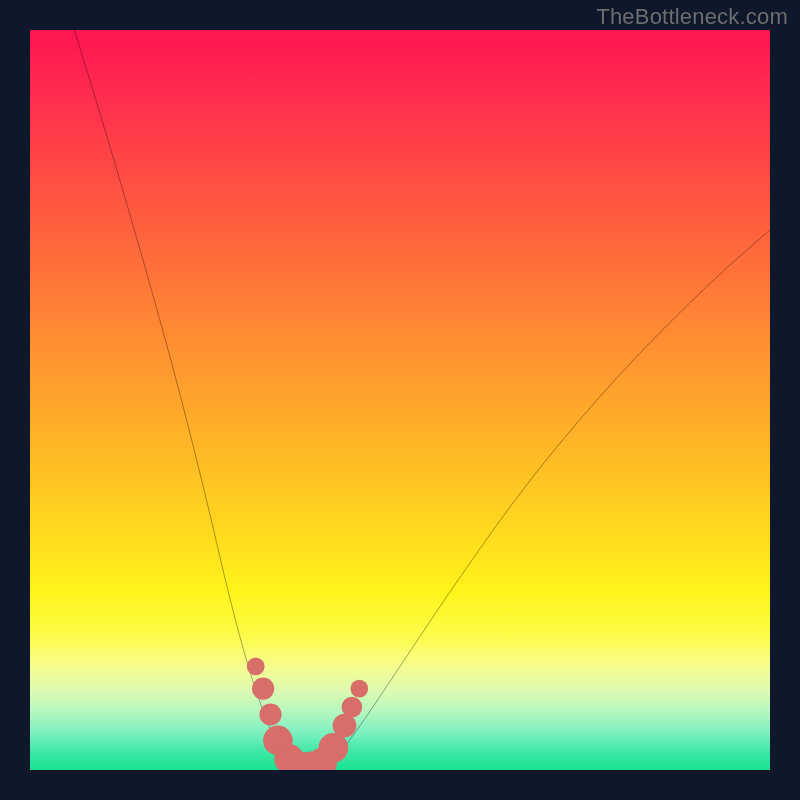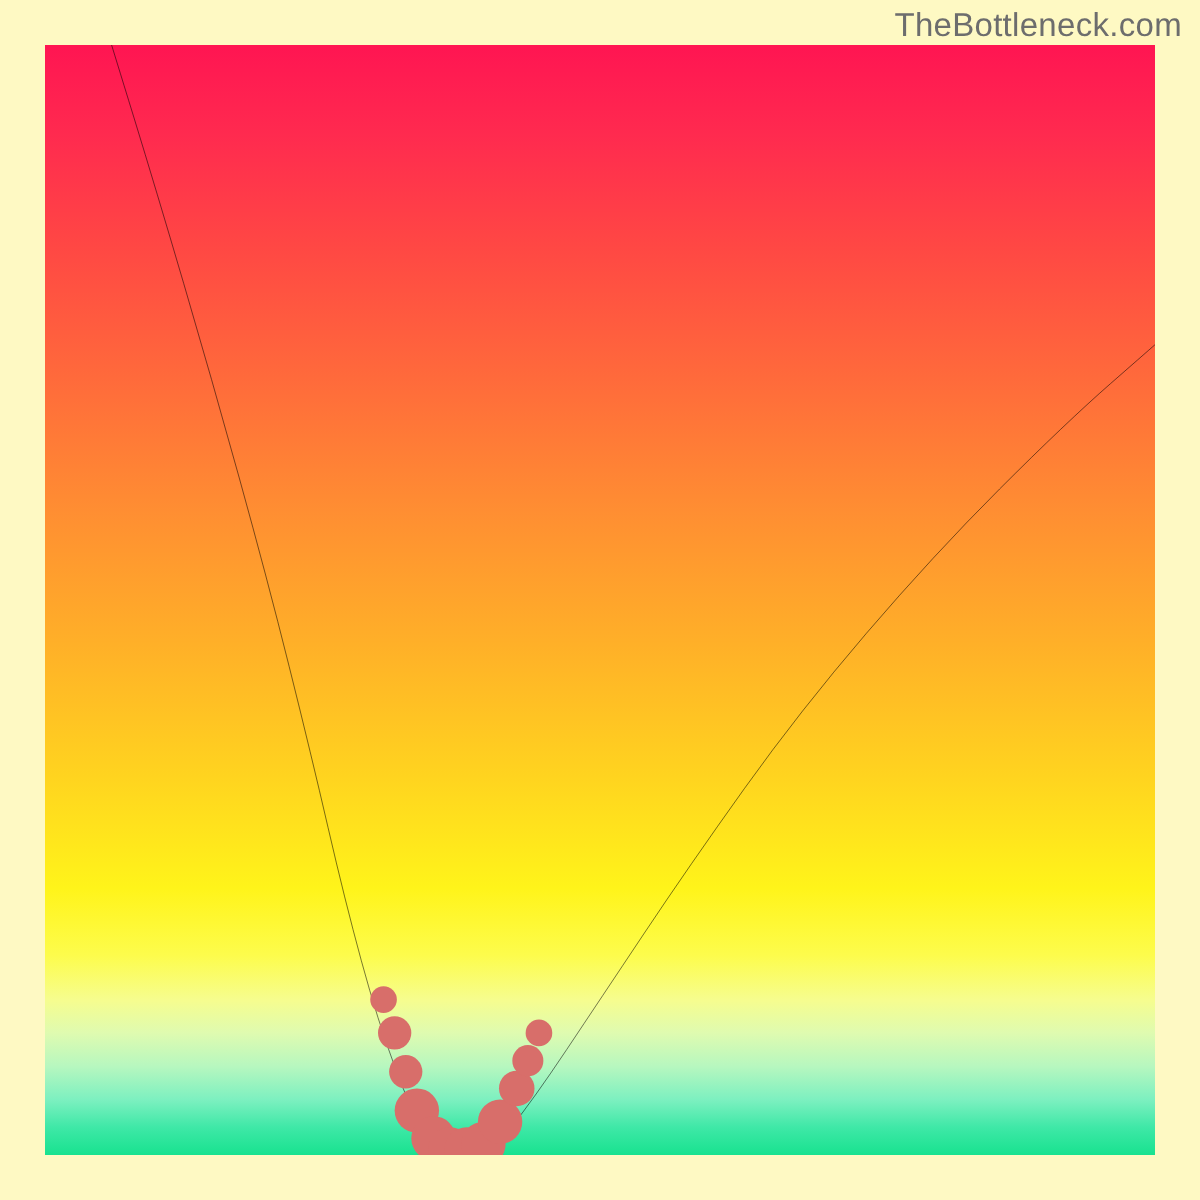--- a/index.html
+++ b/index.html
@@ -8,21 +8,21 @@
     width: 800px;
     height: 800px;
     background: #000;
     overflow: hidden;
     font-family: Arial, Helvetica, sans-serif;
   }
   .frame {
     position: relative;
     width: 800px;
     height: 800px;
-    background: #fef9c3;
+    background: #0f172a;
   }
   .watermark {
     position: absolute;
     top: 4px;
     right: 12px;
     color: #6d6d6d;
     font-size: 22px;
     font-weight: 400;
     letter-spacing: 0.2px;
     z-index: 10;

